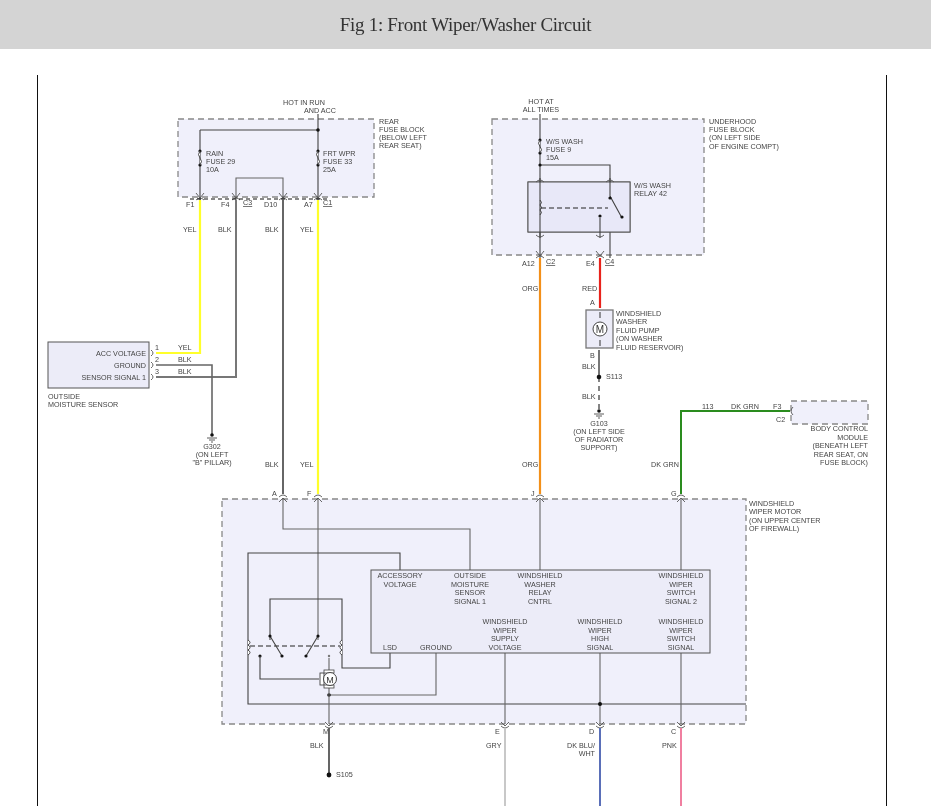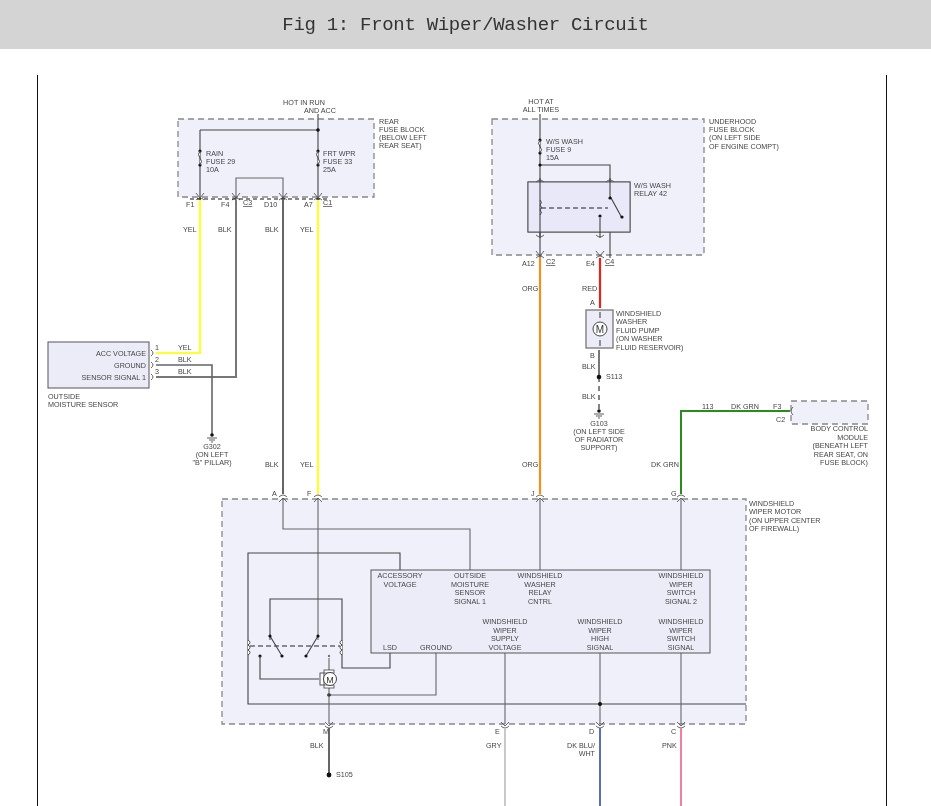--- a/index.html
+++ b/index.html
@@ -1,18 +1,18 @@
 <!DOCTYPE html>
 <html><head>
 <meta charset="utf-8">
 <style>
   html,body{margin:0;padding:0;background:#fff;}
   body{width:931px;height:806px;overflow:hidden;position:relative;font-family:"Liberation Sans",sans-serif;}
   .hdr{position:absolute;left:0;top:0;width:931px;height:49px;background:#d4d4d4;display:flex;align-items:center;justify-content:center;}
-  .hdr span{font-family:Liberation Mono, monospace;font-size:19px;color:#333;letter-spacing:-0.3px;}
+  .hdr span{font-family:Liberation Serif, serif;font-size:19px;color:#333;letter-spacing:-0.3px;}
   .frame-l,.frame-r{position:absolute;top:75px;width:1px;height:731px;background:#111;}
   .frame-l{left:37px;} .frame-r{left:886px;}
   svg{position:absolute;left:0;top:0;}
   svg text{font-family:"Liberation Sans",sans-serif;font-size:7.2px;fill:#444;}
   .box{fill:#f0f0fb;stroke:#888;stroke-width:1.3;stroke-dasharray:6 4;}
   .solidbox{fill:#ececf8;stroke:#555;stroke-width:1;}
   .w{fill:none;stroke:#666;stroke-width:1.1;}
   .wk{fill:none;stroke:#444;stroke-width:1.1;}
 </style>
 </head>

